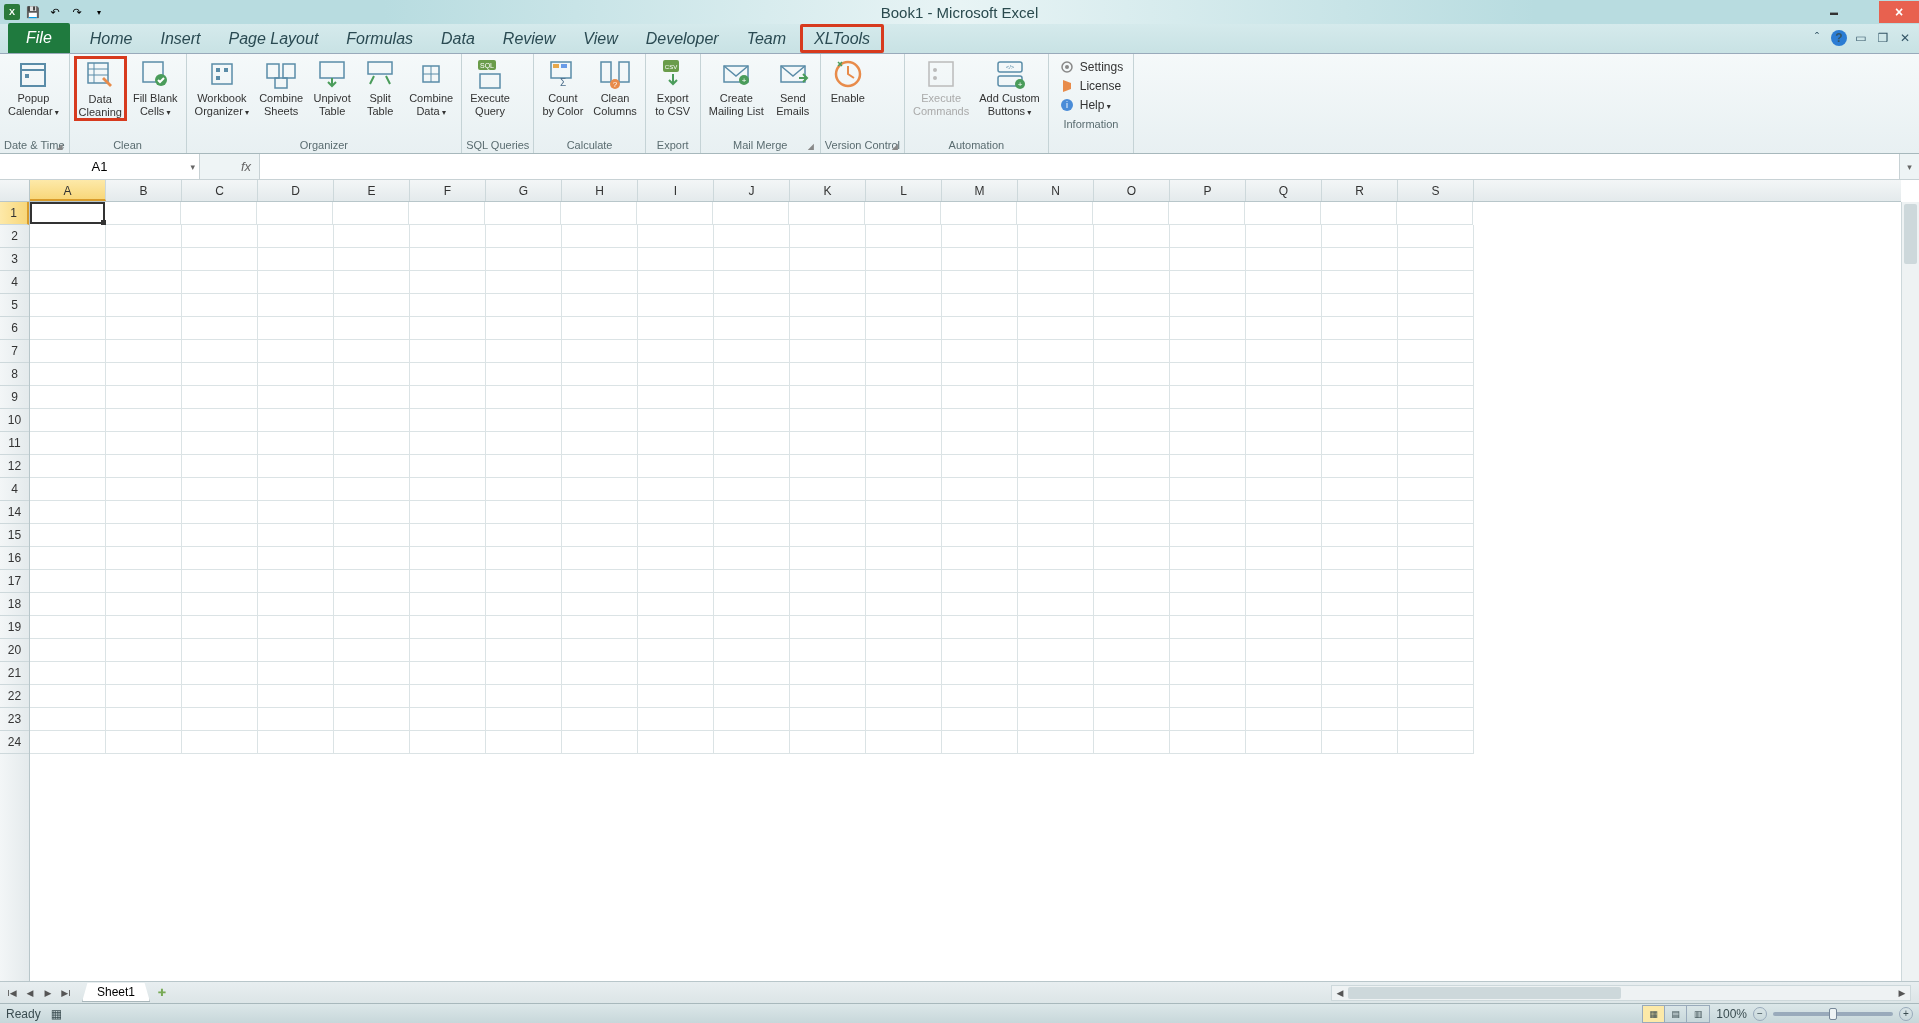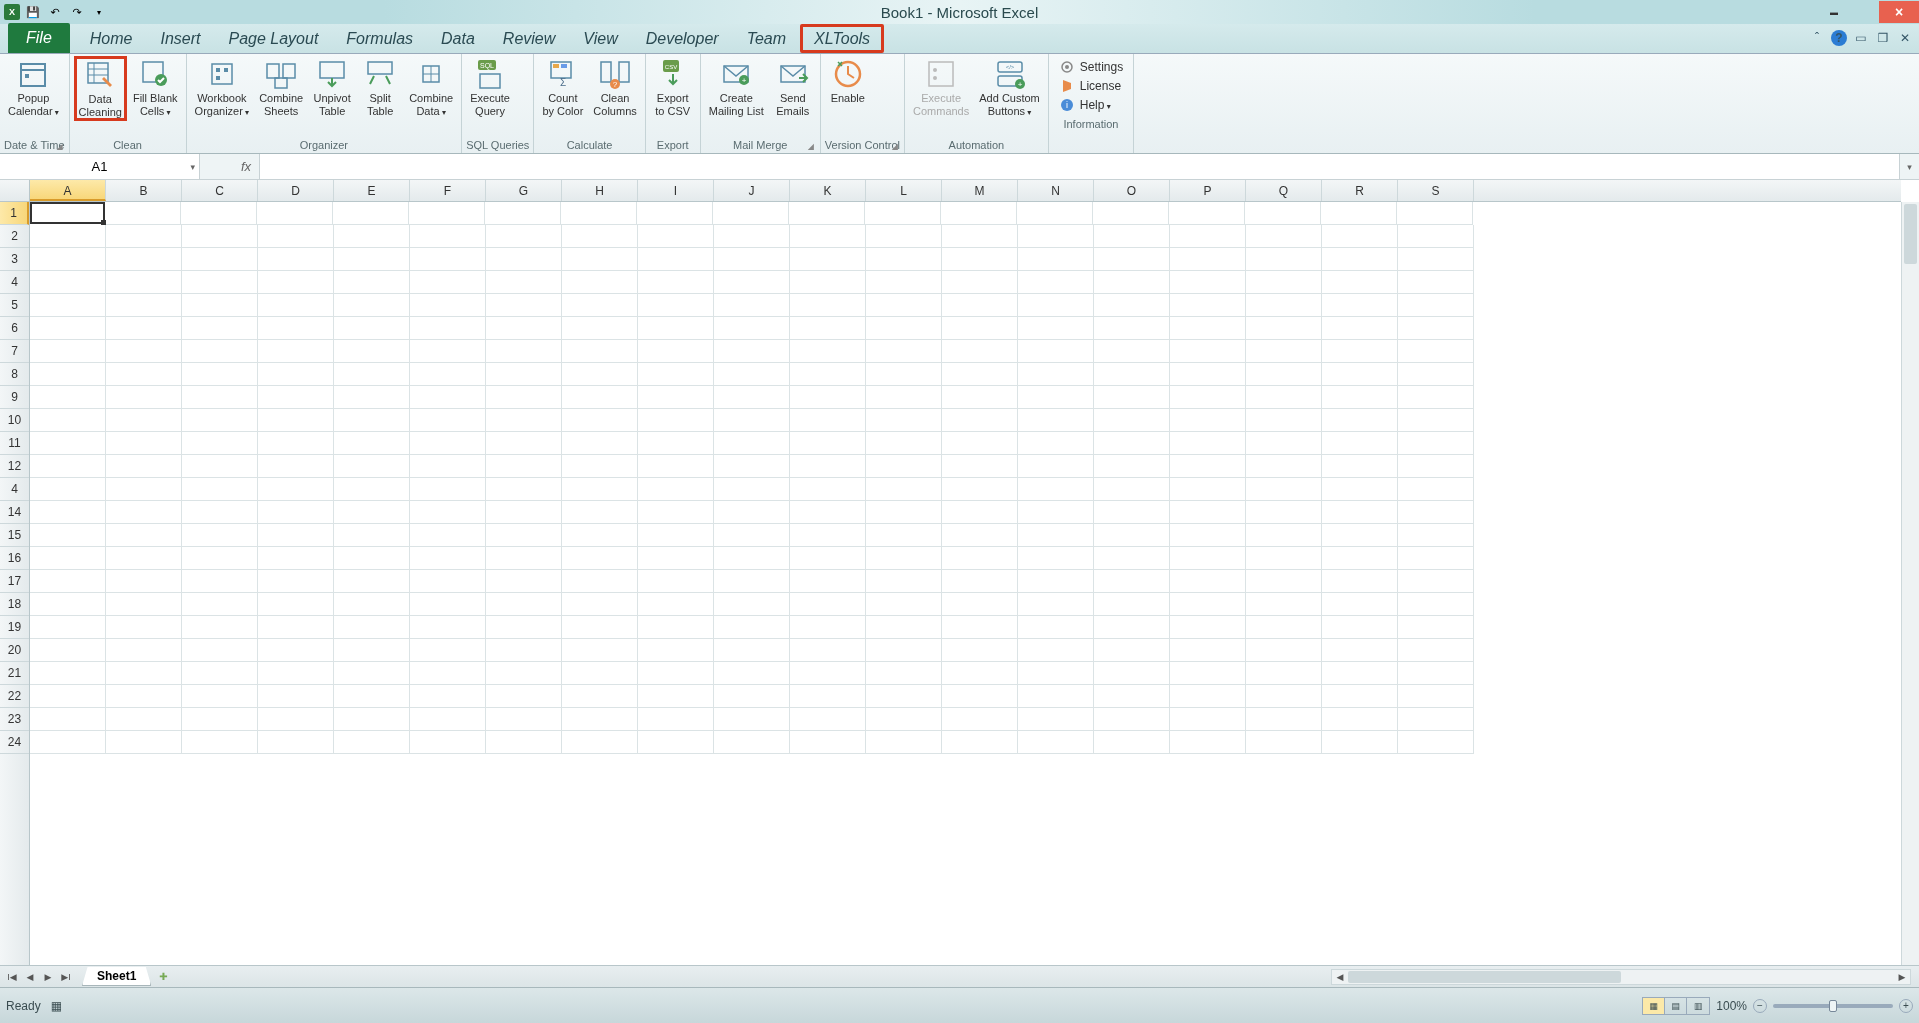--- a/index.html
+++ b/index.html
@@ -68,29 +68,29 @@
 .cell.active { border: 2px solid #333; width: 75px; height: 22px; position: relative; }
 .cell.active::after { content: ""; position: absolute; right: -3px; bottom: -3px; width: 5px; height: 5px; background: #333; }
 .vscroll { position: absolute; top: 22px; right: 0; width: 18px; bottom: 0; background: #eef2f3; border-left: 1px solid #cdd8db; }
 .vthumb { position: absolute; top: 2px; left: 2px; right: 2px; height: 60px; background: #cdd8db; border-radius: 2px; }
 
 
 .sheetbar { height: 22px; background: linear-gradient(#e8eef0,#dce5e7); border-top: 1px solid #b8c6ca; display: flex; align-items: center; }
 .sheet-nav { display: flex; padding: 0 4px; gap: 2px; }
 .sheet-nav span { width: 16px; text-align: center; font-size: 9px; color: #555; }
 .sheet-tabs { display: flex; align-items: flex-end; margin-left: 4px; }
-.sheet-tab { background: #fff; border: 1px solid #a8b6ba; border-top: none; padding: 2px 14px; font-size: 12px; font-weight: bold; clip-path: polygon(8% 0,92% 0,100% 100%,0 100%); }
+.sheet-tab { background: #fff; border: 1px solid #a8b6ba; border-top: none; padding: 2px 14px; font-size: 12px; font-weight: normal; clip-path: polygon(8% 0,92% 0,100% 100%,0 100%); }
 .sheet-new { width: 20px; height: 16px; margin-left: 2px; display: flex; align-items: center; justify-content: center; font-size: 10px; color: #7a5; }
 .hscroll { flex: 1; margin: 0 8px 0 auto; height: 16px; background: #eef2f3; border: 1px solid #cdd8db; position: relative; max-width: 580px; display: flex; align-items: center; }
 .hscroll .arrow { width: 16px; text-align: center; font-size: 9px; color: #555; }
 .hscroll .track { flex: 1; position: relative; height: 100%; }
 .hscroll .thumb { position: absolute; left: 0; width: 50%; top: 1px; bottom: 1px; background: #cdd8db; border-radius: 2px; }
 
 
-.statusbar { height: 36px; background: linear-gradient(#dce7e9,#c7d7da); border-top: 1px solid #a8b8bc; display: flex; align-items: center; padding: 0 6px; font-size: 12px; color: #3a4c50; }
+.statusbar { height: 20px; background: linear-gradient(#dce7e9,#c7d7da); border-top: 1px solid #a8b8bc; display: flex; align-items: center; padding: 0 6px; font-size: 12px; color: #3a4c50; }
 .statusbar .right { margin-left: auto; display: flex; align-items: center; gap: 6px; }
 .viewbtns { display: flex; border: 1px solid #9ab; }
 .viewbtn { width: 22px; height: 16px; border-right: 1px solid #9ab; display: flex; align-items: center; justify-content: center; font-size: 9px; }
 .viewbtn:last-child { border-right: none; }
 .viewbtn.active { background: #fce9a8; }
 .zoomslider { width: 120px; height: 4px; background: #9ab; position: relative; border-radius: 2px; }
 .zoomslider .knob { position: absolute; left: 50%; top: -4px; width: 8px; height: 12px; background: #eef4f5; border: 1px solid #789; border-radius: 2px; transform: translateX(-50%); }
 .zoombtn { width: 14px; height: 14px; border: 1px solid #9ab; border-radius: 50%; text-align: center; line-height: 12px; font-size: 10px; }
 </style>
 </head>

